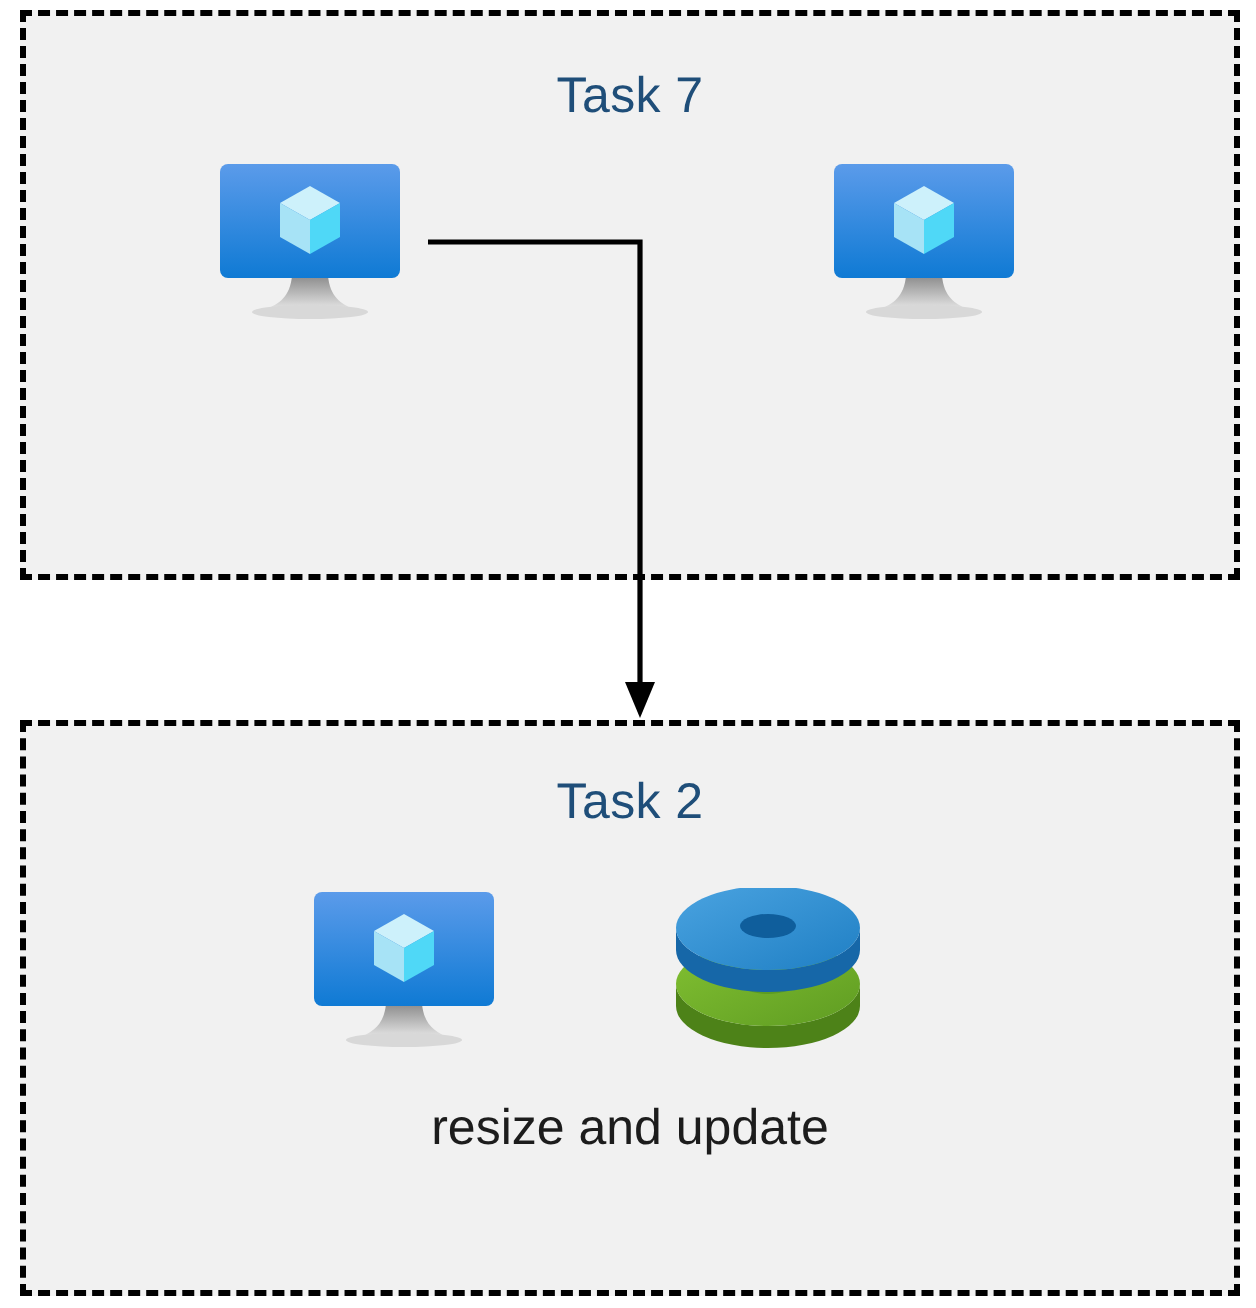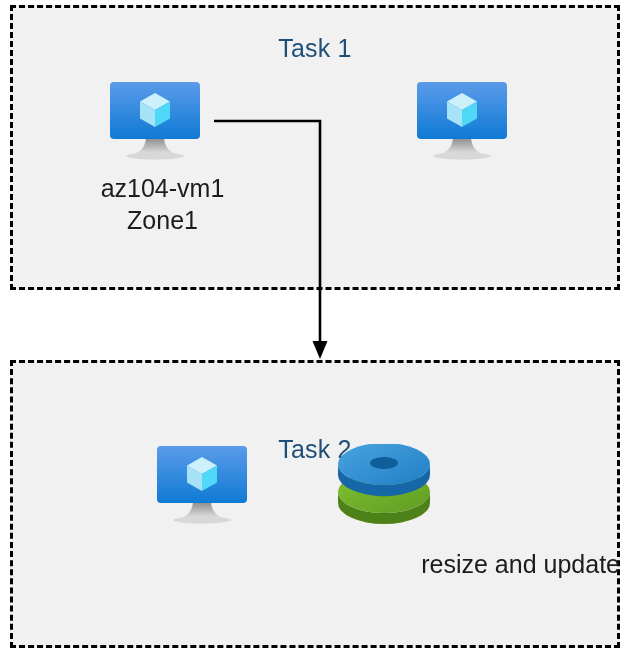--- a/index.html
+++ b/index.html
@@ -35,21 +35,21 @@
     left: 0;
     text-align: center;
     color: #1F4E79;
     font-size: 25px;
     font-family: "Liberation Sans", sans-serif;
     letter-spacing: 0.2px;
     line-height: 1;
     white-space: nowrap;
   }
   #task1-title { top: 28px; }
-  #task2-title { top: 26px; margin-top: 48px; }
+  #task2-title { top: 26px; }
 
   
   .node {
     position: absolute;
     text-align: center;
   }
   .node-label {
     margin-top: 8px;
     color: #1c1c1c;
     font-size: 25px;
@@ -61,21 +61,21 @@
   #node-vm1 { left: 55px;  top: 80px;  width: 215px; }
   #node-vm2 { left: 362px; top: 80px;  width: 215px; }
   #node-task2-vm { left: 150px; top: 444px; width: 120px; }
   #node-task2-disk { left: 330px; top: 444px; width: 120px; }
 
   .resize-label {
     position: absolute;
     left: 10px;
     top: 552px;
     width: 610px;
-    text-align: right;
+    text-align: center;
     color: #1c1c1c;
     font-size: 25px;
     font-family: "Liberation Sans", sans-serif;
     line-height: 1;
     white-space: nowrap;
   }
 
   
   .vm-icon   { display: block; margin: 0 auto; }
   .disk-icon { display: block; margin: 0 auto; }
@@ -89,21 +89,21 @@
     height: 654px;
     pointer-events: none;
   }
 </style>
 </head>
 <body>
 
 <div id="canvas">
 
   <div id="task1-box" class="task-box">
-    <div id="task1-title" class="task-title">Task 1</div>
+    <div id="task1-title" class="task-title">Task 7</div>
   </div>
 
   <div id="node-vm1" class="node">
     <svg class="vm-icon" width="110" height="84" viewBox="0 0 110 84">
       <defs>
         <linearGradient id="scr1" x1="0" y1="0" x2="0" y2="1">
           <stop offset="0%" stop-color="#5b9bea"></stop>
           <stop offset="100%" stop-color="#0f7ad4"></stop>
         </linearGradient>
         <linearGradient id="std1" x1="0" y1="0" x2="0" y2="1">
@@ -113,22 +113,20 @@
       </defs>
       <path d="M38 58 h18 c1 10 6 14 14 17 H24 c8 -3 13 -7 14 -17 z" fill="url(#std1)"></path>
       <ellipse cx="47" cy="76" rx="29" ry="3.5" fill="#d8d8d8"></ellipse>
       <rect x="2" y="2" width="90" height="57" rx="4" ry="4" fill="url(#scr1)"></rect>
       <g transform="translate(47,30)">
         <path d="M0 -17 L15 -8.5 L0 0 L-15 -8.5 Z" fill="#cdf1fb"></path>
         <path d="M-15 -8.5 L0 0 L0 17 L-15 8.5 Z" fill="#a7e3f6"></path>
         <path d="M15 -8.5 L0 0 L0 17 L15 8.5 Z" fill="#4fd8f7"></path>
       </g>
     </svg>
-    <div class="node-label">az104-vm1
-Zone1</div>
   </div>
 
   <div id="node-vm2" class="node">
     <svg class="vm-icon" width="110" height="84" viewBox="0 0 110 84">
       <defs>
         <linearGradient id="scr2" x1="0" y1="0" x2="0" y2="1">
           <stop offset="0%" stop-color="#5b9bea"></stop>
           <stop offset="100%" stop-color="#0f7ad4"></stop>
         </linearGradient>
         <linearGradient id="std2" x1="0" y1="0" x2="0" y2="1">

